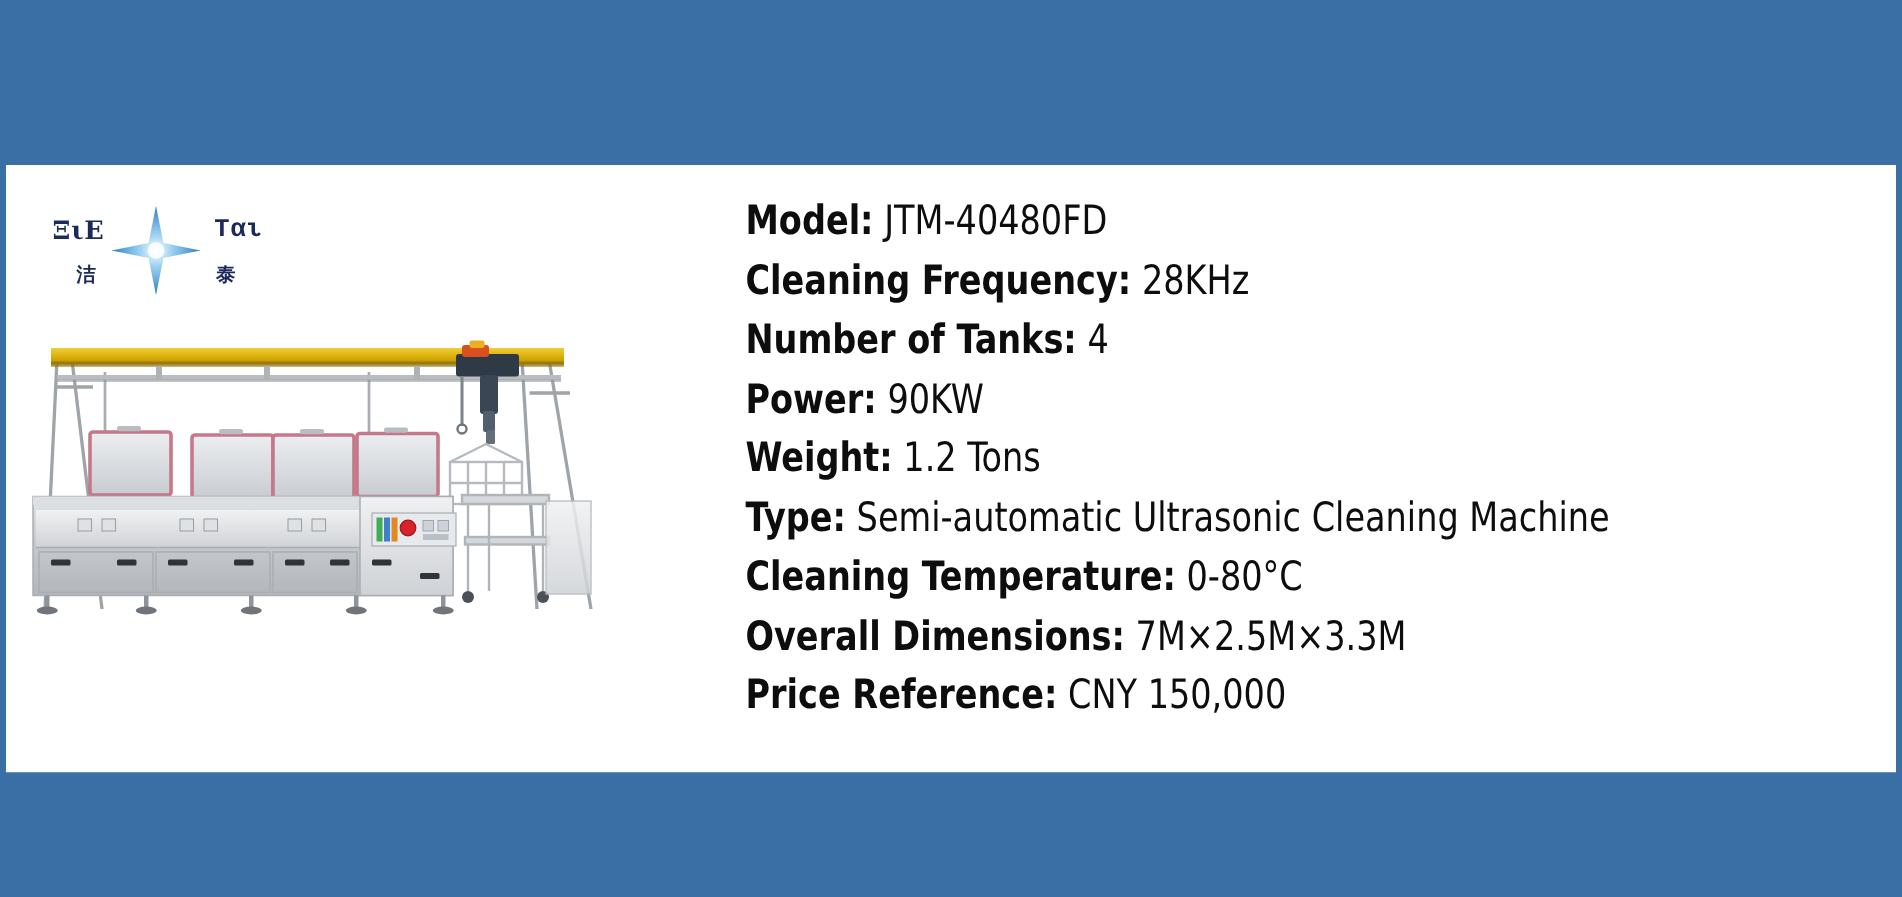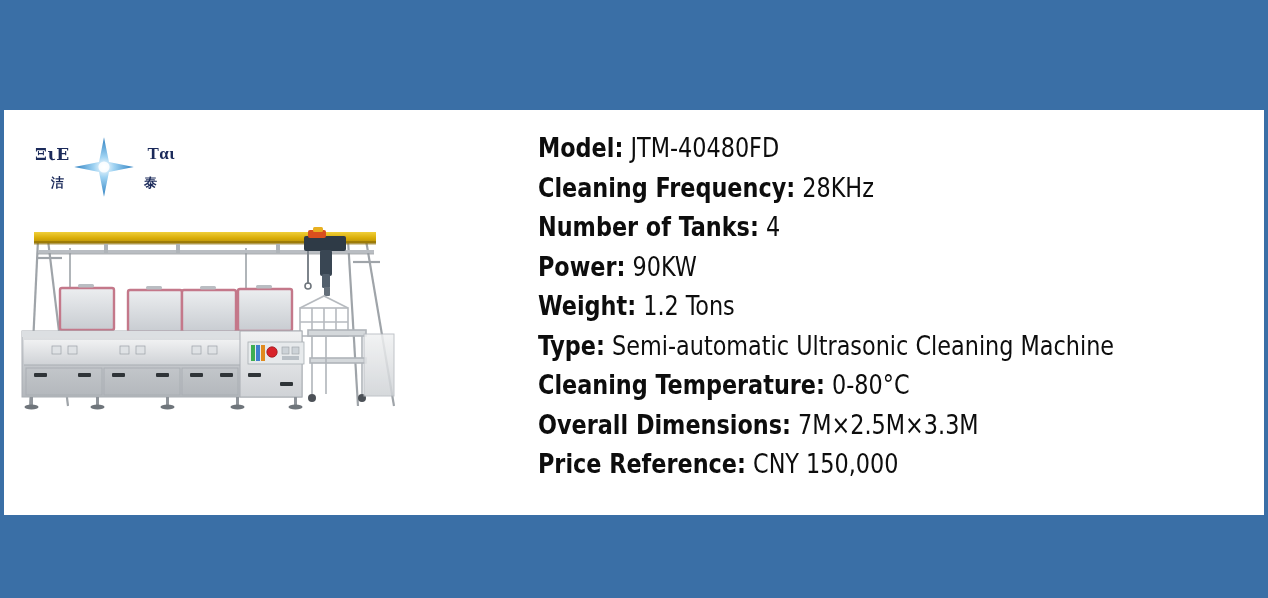--- a/index.html
+++ b/index.html
@@ -52,41 +52,41 @@
     width:62px;height:62px;
   }
   .logo-text-left{
     position:absolute;left:6px;top:12px;
     font-family:"DejaVu Serif",serif;
     font-size:17px;color:#1b2a5a;font-weight:bold;
     letter-spacing:.5px;
   }
   .logo-text-right{
     position:absolute;right:4px;top:12px;
-    font-family:Liberation Serif, serif;
+    font-family:Liberation Mono, monospace;
     font-size:17px;color:#1b2a5a;font-weight:bold;
     letter-spacing:.5px;
   }
   .logo-cn-left{
     position:absolute;left:22px;top:42px;
     font-family:"DejaVu Sans",sans-serif;
     font-size:13px;color:#1b2a5a;font-weight:bold;
   }
   .logo-cn-right{
     position:absolute;right:22px;top:42px;
     font-family:"DejaVu Sans",sans-serif;
     font-size:13px;color:#1b2a5a;font-weight:bold;
   }
   
   .photo{
     position:absolute;left:4px;top:108px;width:400px;height:205px;
   }
   
   .specs{
-    position:absolute;left:23px;top:18px;right:8px;margin-left:41px;
+    position:absolute;left:23px;top:18px;right:8px;
   }
   .spec-row{
     font-family:"DejaVu Sans Condensed","Liberation Sans",sans-serif;
     font-size:27px;
     line-height:39.5px;
     color:#0d0d0d;
     white-space:nowrap;
     transform:scaleX(0.92);
     transform-origin:left center;
   }

